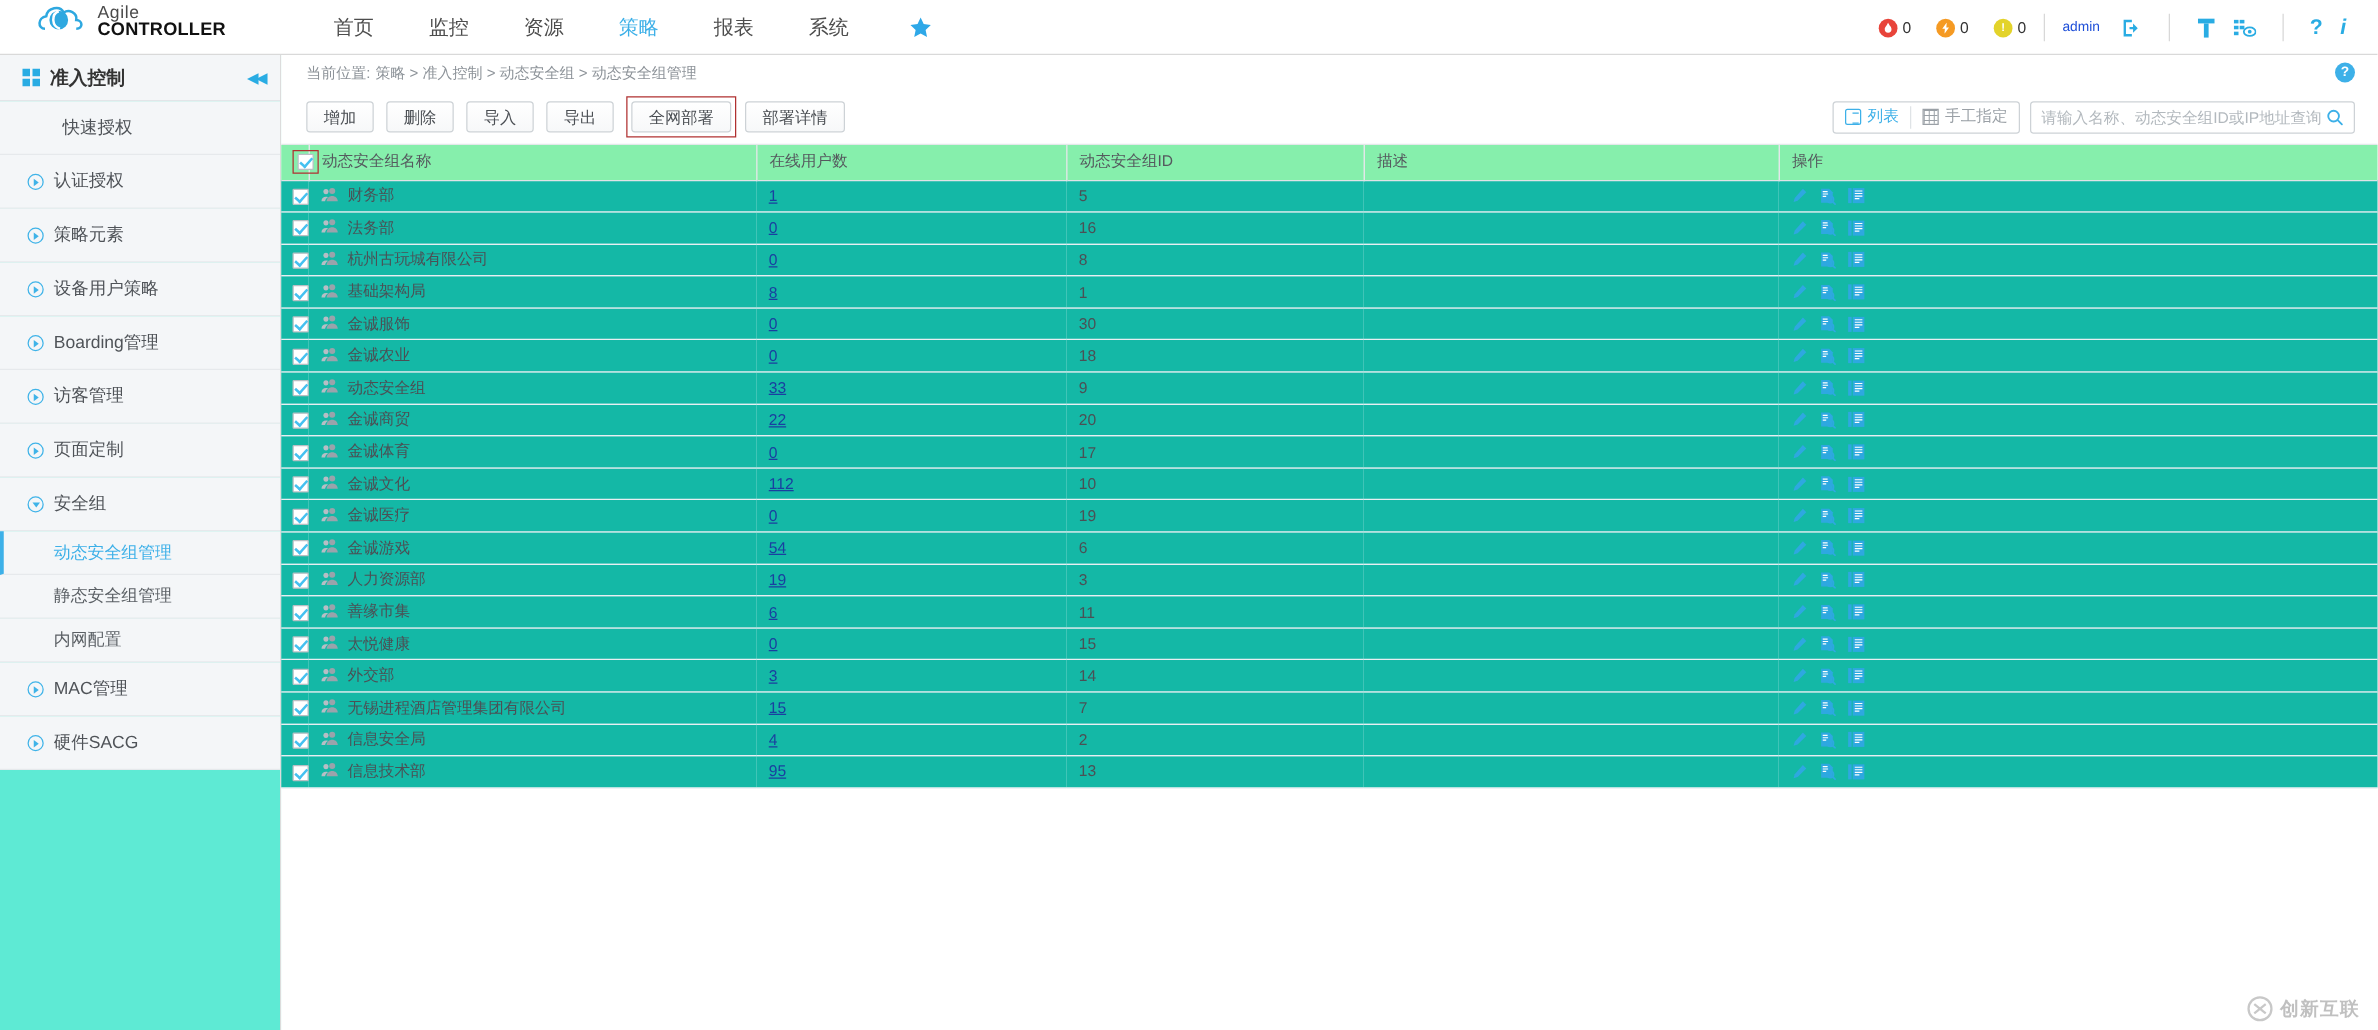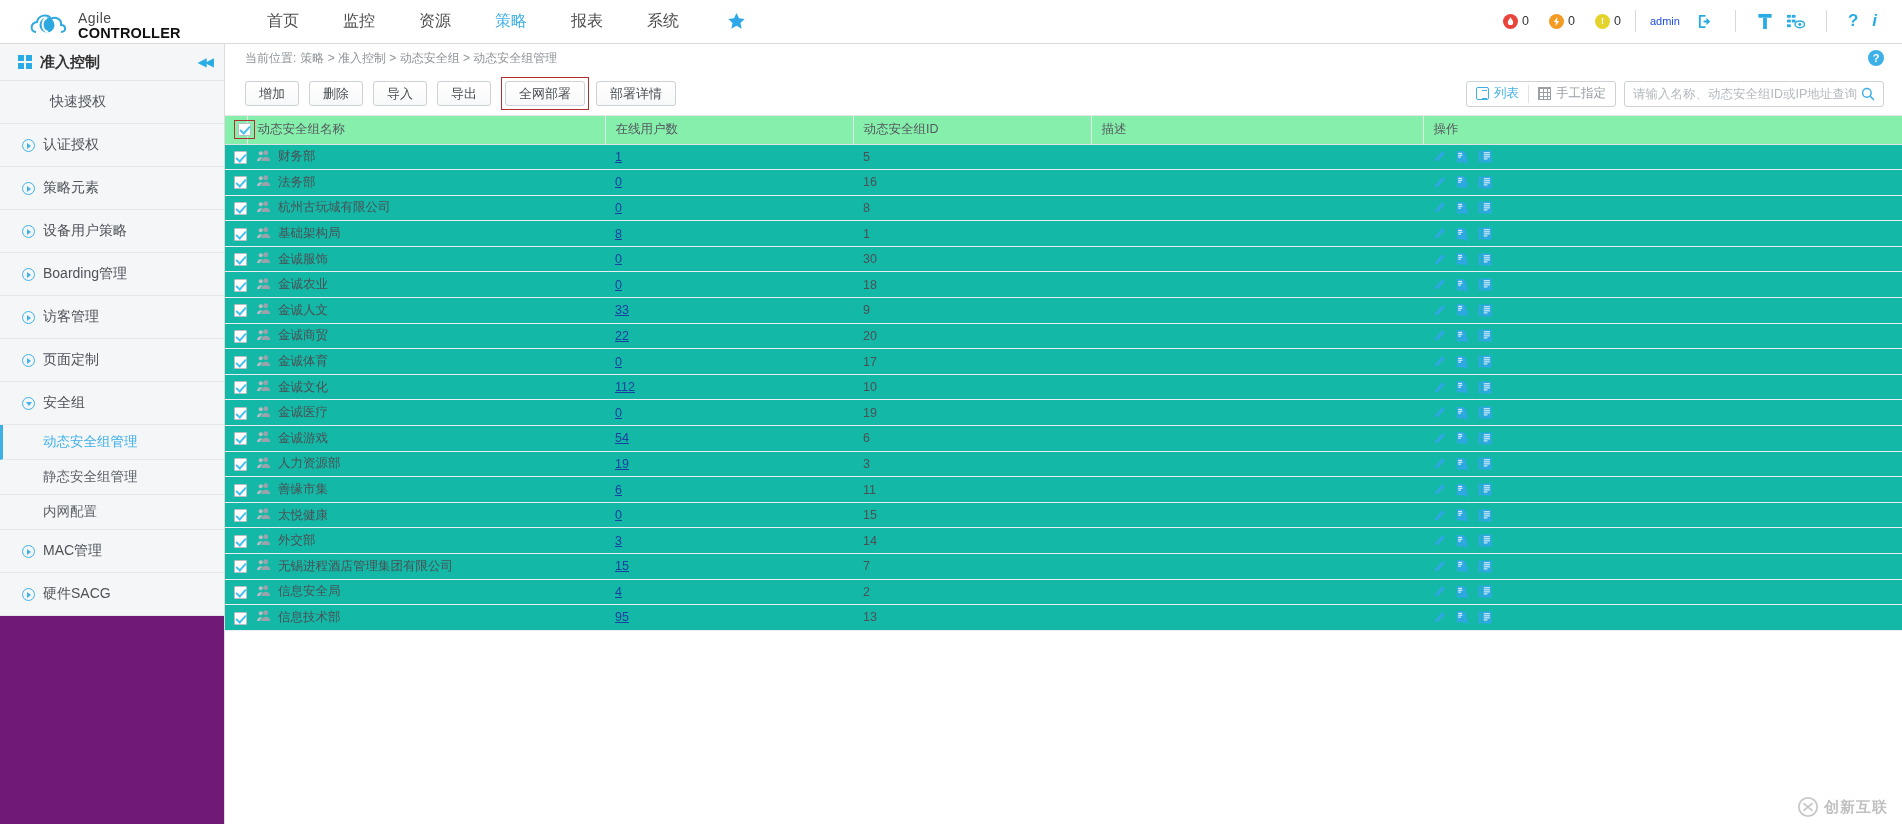--- a/index.html
+++ b/index.html
@@ -9,21 +9,21 @@
     background: #ffffff;
     overflow: hidden;
     color: #444;
   }
 
   
   .header {
     position: absolute; left: 0; top: 0; width: 1902px; height: 44px;
     background: #ffffff;
     border-bottom: 1px solid #d9d9d9;
-    display: flex; align-items: flex-end;
+    display: flex; align-items: flex-start;
   }
   .logo-wrap { display: flex; align-items: center; margin-left: 28px; width: 175px; }
   .logo-mark { width: 42px; height: 34px; position: relative; flex: 0 0 auto; }
   .logo-text { margin-left: 8px; line-height: 1.02; }
   .logo-text .l1 { font-size: 14px; color: #4a4a4a; letter-spacing: .5px; }
   .logo-text .l2 { font-size: 14.5px; color: #111; font-weight: bold; letter-spacing: .2px; }
 
   .nav { display: flex; align-items: center; margin-left: 42px; height: 44px; }
   .nav-item {
     font-size: 16px; color: #4d4d4d; padding: 0 22px; height: 44px;
@@ -42,21 +42,21 @@
     color: #fff; font-size: 10px; font-weight: bold;
   }
   .alarm .cnt { font-size: 12.5px; color: #333; margin-left: 4px; }
   .hdr-sep { width: 1px; height: 22px; background: #d8d8d8; margin: 0 14px; }
   .admin-name { font-size: 11px; color: #1d4ed8; margin-right: 10px; }
   .hicon { color: #29ace3; cursor: pointer; margin: 0 7px; display: flex; align-items: center; }
 
   
   .sidebar {
     position: absolute; left: 0; top: 44px; width: 225px; height: 780px;
-    background: #701a75; border-right: 1px solid #dcdcdc;
+    background: #5eead4; border-right: 1px solid #dcdcdc;
   }
   .sb-title {
     height: 37px; display: flex; align-items: center; padding: 0 12px 0 18px;
     border-bottom: 1px solid #e2e5e8; background: #f4f6f8;
   }
   .sb-title .sq { display: grid; grid-template-columns: 6px 6px; grid-gap: 2px; margin-right: 8px; }
   .sb-title .sq i { display: block; width: 6px; height: 6px; background: #29ace3; }
   .sb-title .t { font-size: 15px; color: #333; font-weight: bold; }
   .sb-collapse { margin-left: auto; color: #29ace3; font-size: 12px; cursor: pointer; letter-spacing: -2px; }
 
@@ -615,21 +615,21 @@
             </div>
           </td>
         </tr>
         <tr>
           <td class="cbcell"><span class="cb checked"></span></td>
           <td><span class="grp-icon"><svg width="14" height="13" viewBox="0 0 15 14">
                 <circle cx="9.4" cy="4" r="2.6" fill="#9aa3ab"></circle>
                 <path d="M4.6 13c0-2.7 2.1-4.6 4.8-4.6S14.2 10.3 14.2 13z" fill="#9aa3ab"></path>
                 <circle cx="4" cy="4.6" r="2.2" fill="#b6bec5"></circle>
                 <path d="M0 13c0-2.4 1.8-4 4-4 .7 0 1.3.15 1.8.4C4.3 10.3 3.4 11.5 3.3 13z" fill="#b6bec5"></path>
-              </svg></span><span class="nm">金诚人文</span></td>
+              </svg></span><span class="nm">动态安全组</span></td>
           <td><span class="lnk">33</span></td>
           <td><span>9</span></td>
           <td><span></span></td>
           <td>
             <div class="ops">
               <span>
                 <svg width="13" height="13" viewBox="0 0 14 14">
                   <path d="M10 1l3 3-7.5 7.5L2 12.5l1-3.5z" fill="#2ea8e0"></path>
                 </svg>
               </span>

